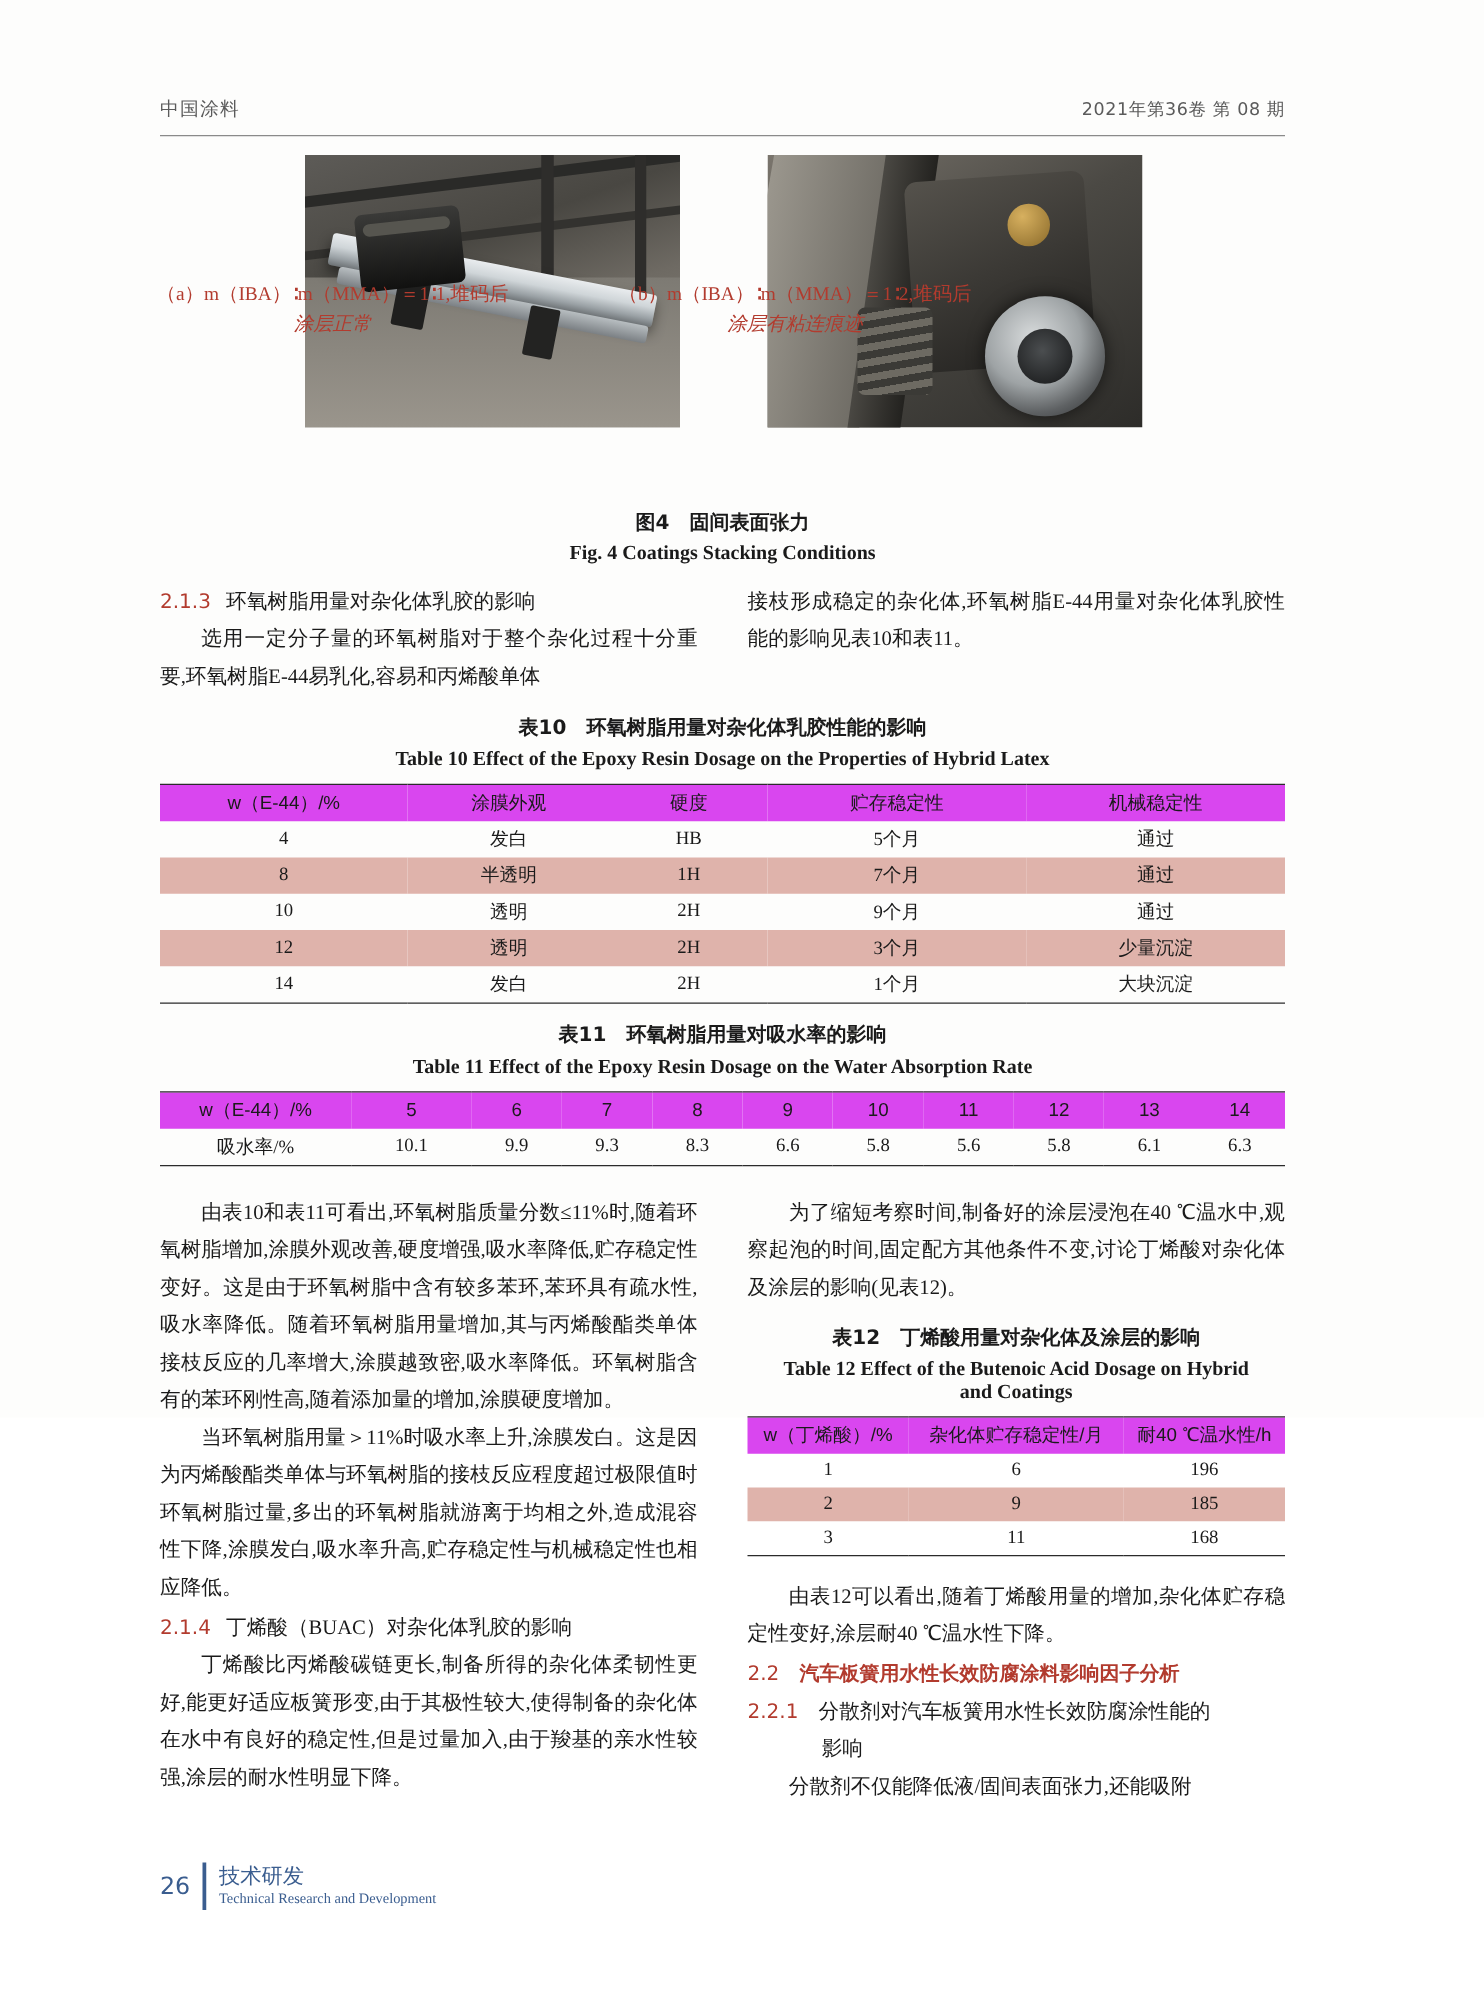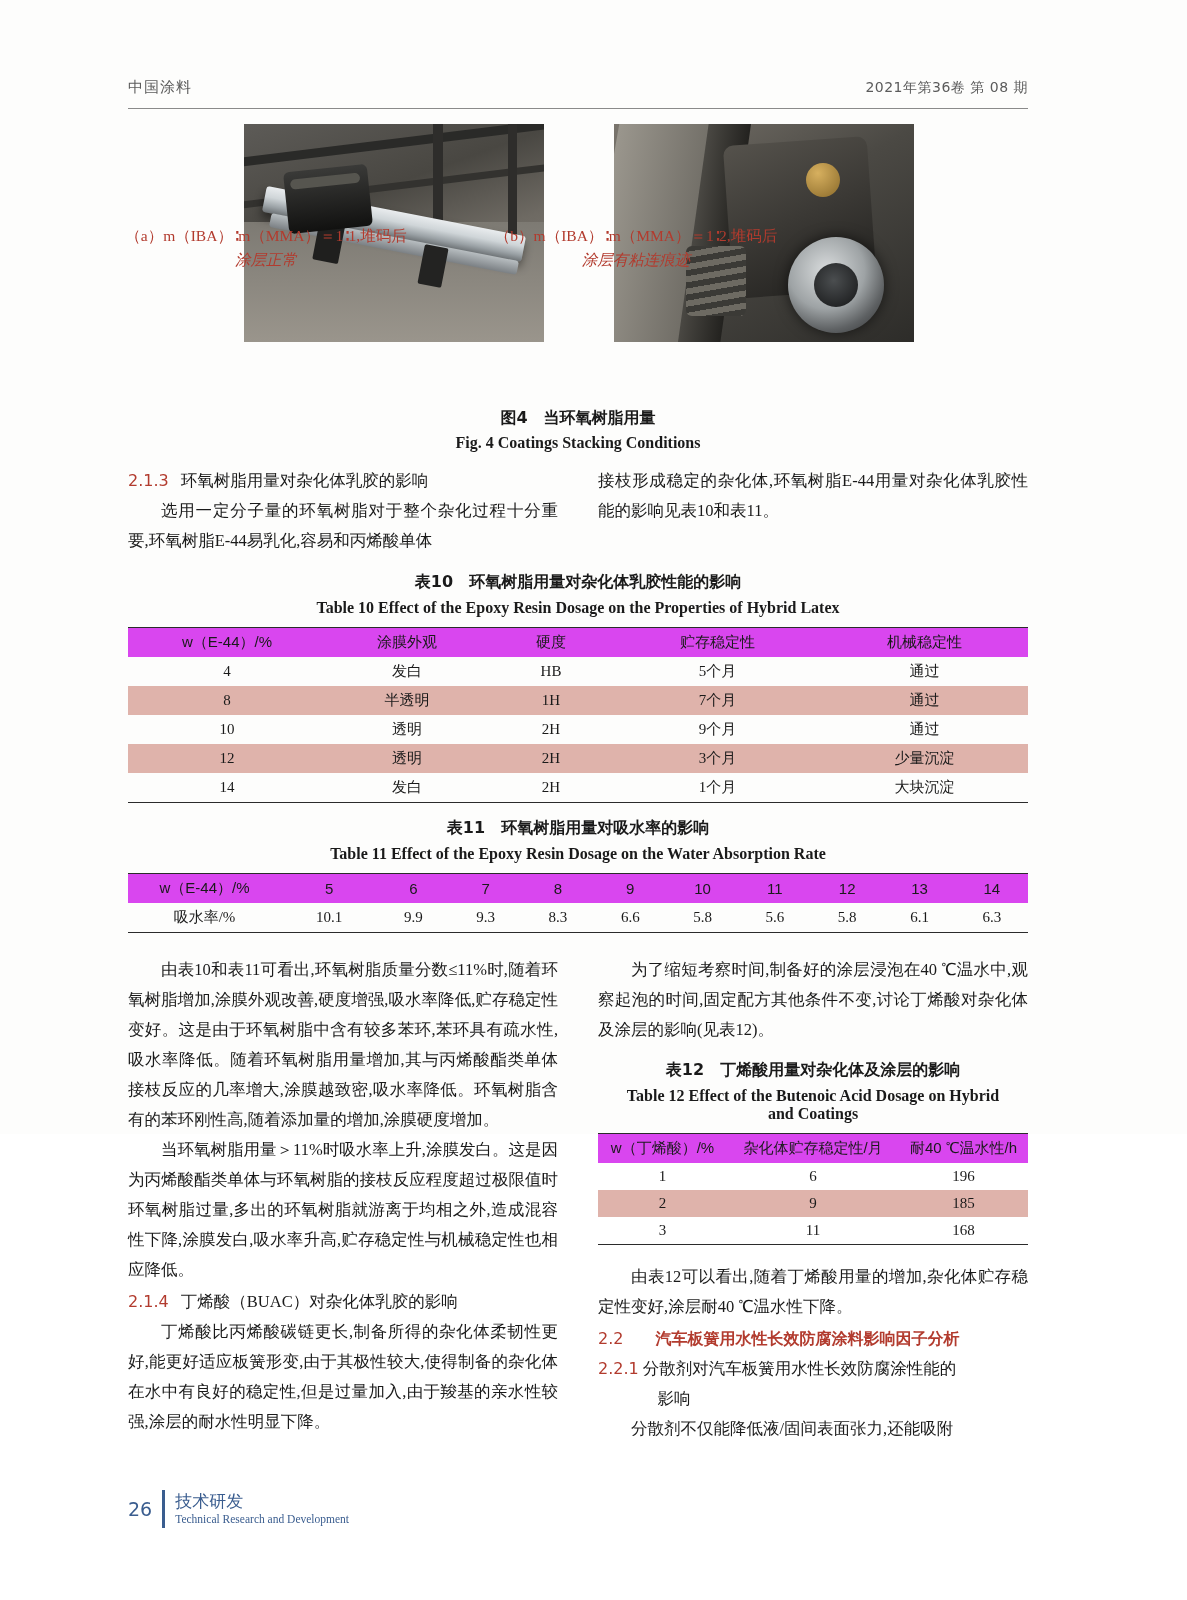--- a/index.html
+++ b/index.html
@@ -162,21 +162,21 @@
 
   <div class="fig-cap cap-a">
     <span>（a）m（IBA）∶m（MMA）＝1∶1,堆码后</span><br>
     <span class="ital">涂层正常</span>
   </div>
   <div class="fig-cap cap-b">
     <span>（b）m（IBA）∶m（MMA）＝1∶2,堆码后</span><br>
     <span class="ital">涂层有粘连痕迹</span>
   </div>
 
-  <div class="fig-title">图4　当环氧树脂用量</div>
+  <div class="fig-title">图4　固间表面张力</div>
   <div class="fig-title2">Fig. 4    Coatings Stacking Conditions</div>
 
   <div class="col col-l" style="top:466px;">
     <p class="p">
       <span class="sec-num">2.1.3</span>
       <span class="sec-h" style="margin-left:8px;">环氧树脂用量对杂化体乳胶的影响</span>
     </p>
     <p class="p">
       <span class="indent">选用一定分子量的环氧树脂对于整个杂化过程十分重要,环氧树脂E-44易乳化,容易和丙烯酸单体</span>
     </p>
@@ -328,25 +328,25 @@
         </table>
     </div>
   </div>
 
   <div class="col b-right2">
     <p class="p">
       <span class="indent">由表12可以看出,随着丁烯酸用量的增加,杂化体贮存稳定性变好,涂层耐40 ℃温水性下降。</span>
     </p>
     <p class="p sec-line">
       <span class="sec-num">2.2</span>
-      <span class="sec-num" style="margin-left:28px;font-weight:bold;">汽车板簧用水性长效防腐涂料影响因子分析</span>
+      <span class="sec-num" style="margin-left:12px;font-weight:bold;">汽车板簧用水性长效防腐涂料影响因子分析</span>
     </p>
     <p class="p">
       <span class="sec-num">2.2.1</span>
-      <span class="sec-h" style="">分散剂对汽车板簧用水性长效防腐涂性能的</span>
+      <span class="sec-h" style="margin-left:12px;">分散剂对汽车板簧用水性长效防腐涂性能的</span>
       <span class="hang2">影响</span>
     </p>
     <p class="p">
       <span class="indent">分散剂不仅能降低液/固间表面张力,还能吸附</span>
     </p>
   </div>
 
   <div class="footer">
     <span class="pg">26</span>
     <span class="fbar"></span>

